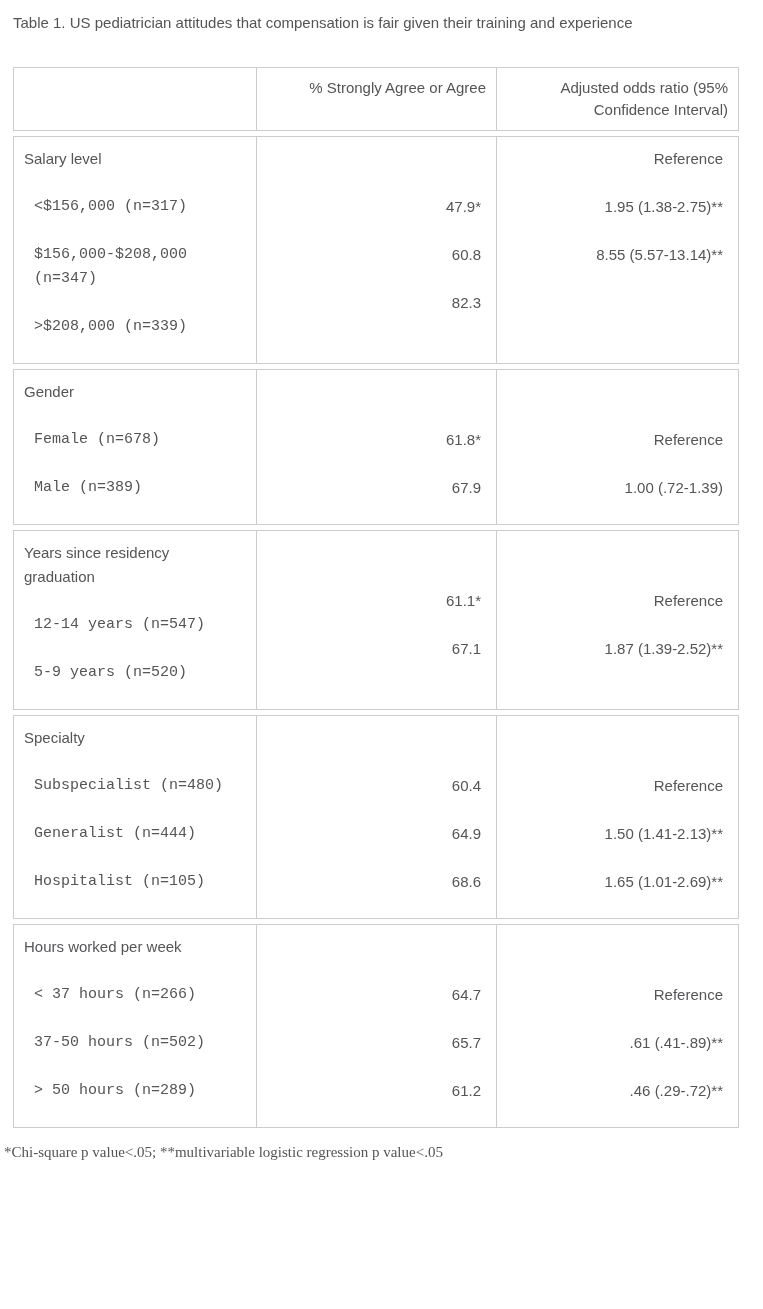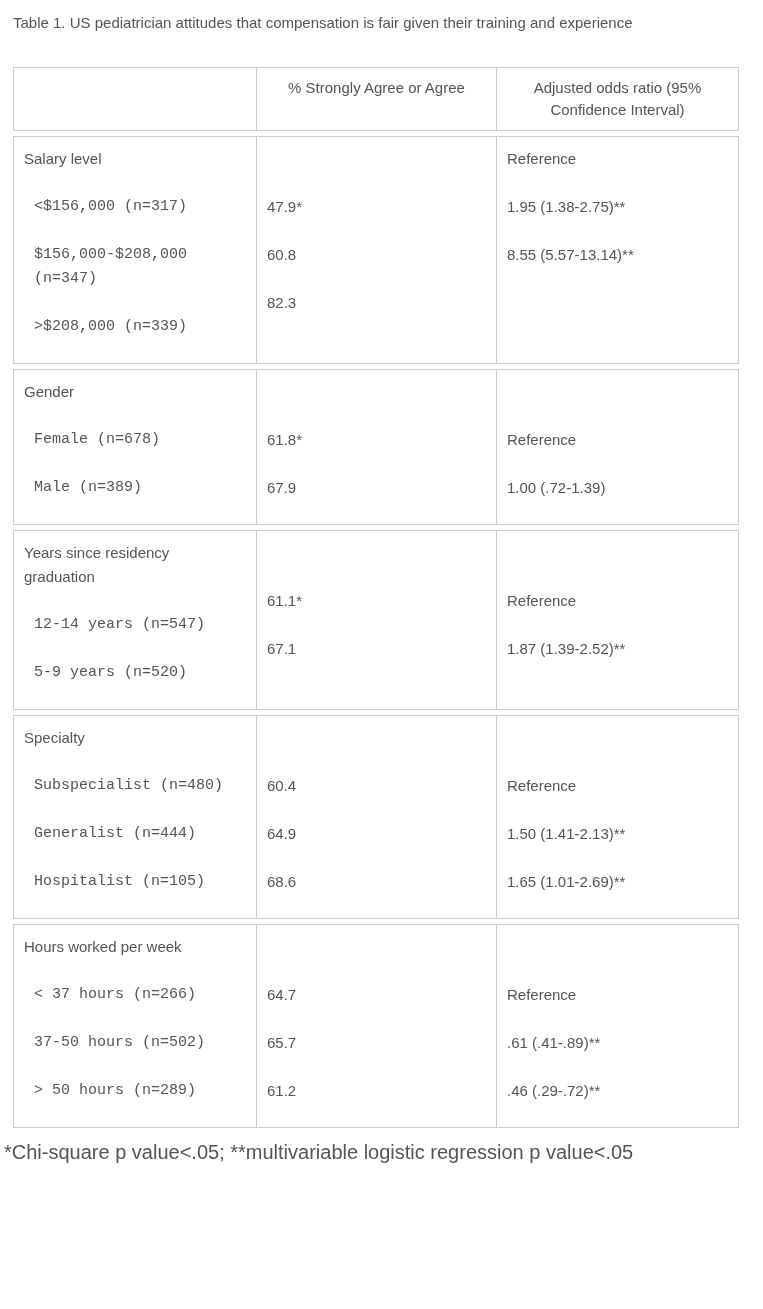--- a/index.html
+++ b/index.html
@@ -42,40 +42,41 @@
     border-left: 1px solid #cccccc;
   }
   col.c1 { width: 244px; }
   col.c2 { width: 240px; }
   col.c3 { width: 242px; }
 
   tr.header-row td {
     padding: 9px 10px;
     line-height: 22px;
     height: 55px;
-    text-align: center;
+    text-align: right;
   }
   tr.section-row td {
     padding: 10px 15px 0 10px;
   }
   tr.section-row td p {
     margin: 0 0 24px 0;
     line-height: 24px;
     min-height: 24px;
     white-space: pre-line;
   }
   td.cat-cell { text-align: left; }
   td.cat-cell p.item { padding-left: 10px; font-family: Liberation Mono, monospace; }
-  td.num-cell { text-align: left; }
+  td.num-cell { text-align: right; }
 
   .footnote {
-    font-size: 20px;
+    font-size: 15px;
     line-height: 21px;
     margin: 9px 0 0 -9px;
     color: #555558;
+    font-family: Liberation Serif, serif;
   }
 </style>
 </head>
 <body>
 
 <div class="page">
 
   <p class="page-title">Table 1. US pediatrician attitudes that compensation is fair given their training and experience</p>
 
   <table class="data-table">

